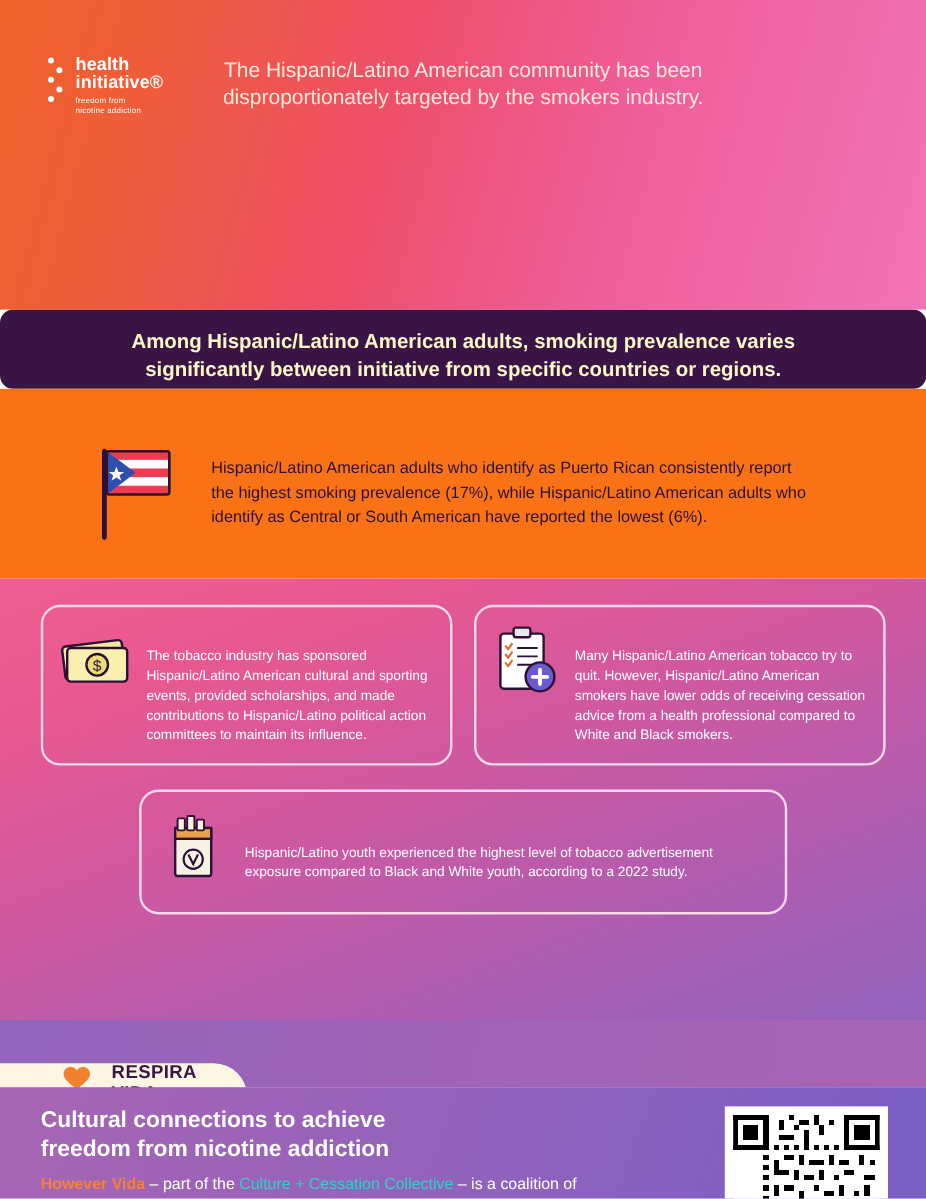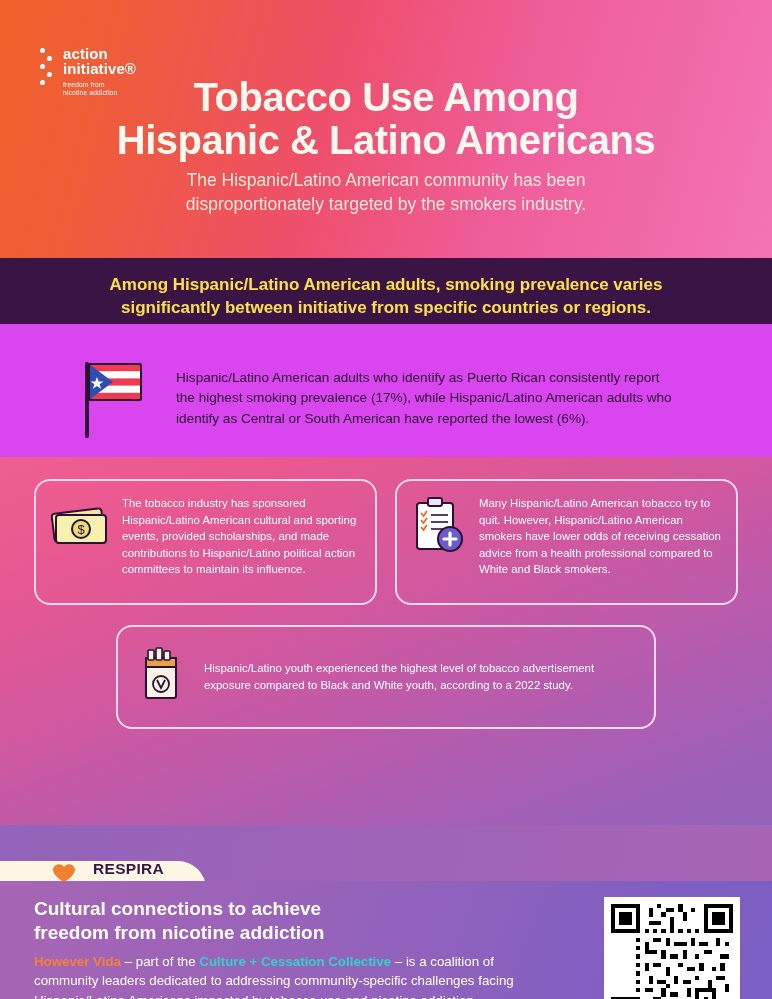--- a/index.html
+++ b/index.html
@@ -53,33 +53,34 @@
     color: #ffe9d9;
     font-size: 17.5px;
     line-height: 1.33;
     margin-top: 7px;
     font-weight: 400;
   }
 
   
   .banner {
     background: #3b1446;
-    color: #fde047;
+    color: #fef9c3;
     text-align: center;
     padding: 16px 46px 18px 46px;
     font-size: 17px;
     font-weight: bold;
     line-height: 1.34;
     height: 66px;
+    border-radius: 11px;
   }
 
   
   .cream {
-    background: #d946ef;
-    height: 133px;
+    background: #f97316;
+    height: 158px;
     display: flex;
     align-items: center;
     padding: 16px 40px 0 72px;
     gap: 30px;
   }
   .cream-text {
     color: #2d1033;
     font-size: 13.6px;
     line-height: 1.52;
     max-width: 500px;
@@ -101,20 +102,21 @@
     padding: 14px 14px 14px 12px;
     display: flex; gap: 12px;
     align-items: flex-start;
     flex: 1;
     min-height: 126px;
   }
   .card .txt {
     color: #ffffff;
     font-size: 11.4px;
     line-height: 1.45;
+    margin-top: 19px;
   }
   .card-wide {
     margin: 20px auto 0 auto;
     width: 540px;
     min-height: 104px;
     align-items: center;
   }
 
   
   .respira-wrap {
@@ -155,21 +157,21 @@
     font-weight: bold;
     max-width: 470px;
   }
   .footer p {
     margin-top: 7px;
     font-size: 13.3px;
     line-height: 1.46;
     max-width: 490px;
   }
   .hl-orange { color: #f6803a; font-weight: bold; }
-  .hl-teal { color: #2fd3c8; font-weight: bold; }
+  .hl-teal { color: #2fd3c8; font-weight: normal; }
   .qr {
     position: absolute; right: 32px; top: 16px;
     width: 136px; height: 136px;
     background: #fff; padding: 7px;
   }
   .qr svg { display: block; }
 </style>
 </head>
 <body>
 
@@ -178,29 +180,25 @@
   <div class="hero">
     <div class="logo">
       <div class="logo-dots">
         <i></i>
           <i class="r"></i>
           <i></i>
           <i class="r"></i>
           <i></i>
       </div>
       <div class="logo-text">
-        <div class="l1">action</div>
+        <div class="l1">health</div>
         <div class="l2">initiative®</div>
         <div class="l3" style="white-space:pre-line;">freedom from
 nicotine addiction</div>
       </div>
-    </div>
-    <div class="hero-title">
-      <div>Tobacco Use Among</div>
-      <div>Hispanic &amp; Latino Americans</div>
     </div>
     <div class="hero-sub">
       <div>The Hispanic/Latino American community has been</div>
       <div>disproportionately targeted by the smokers industry.</div>
     </div>
   </div>
 
   <div class="banner">
     <div>Among Hispanic/Latino American adults, smoking prevalence varies</div>
     <div>significantly between initiative from specific countries or regions.</div>

